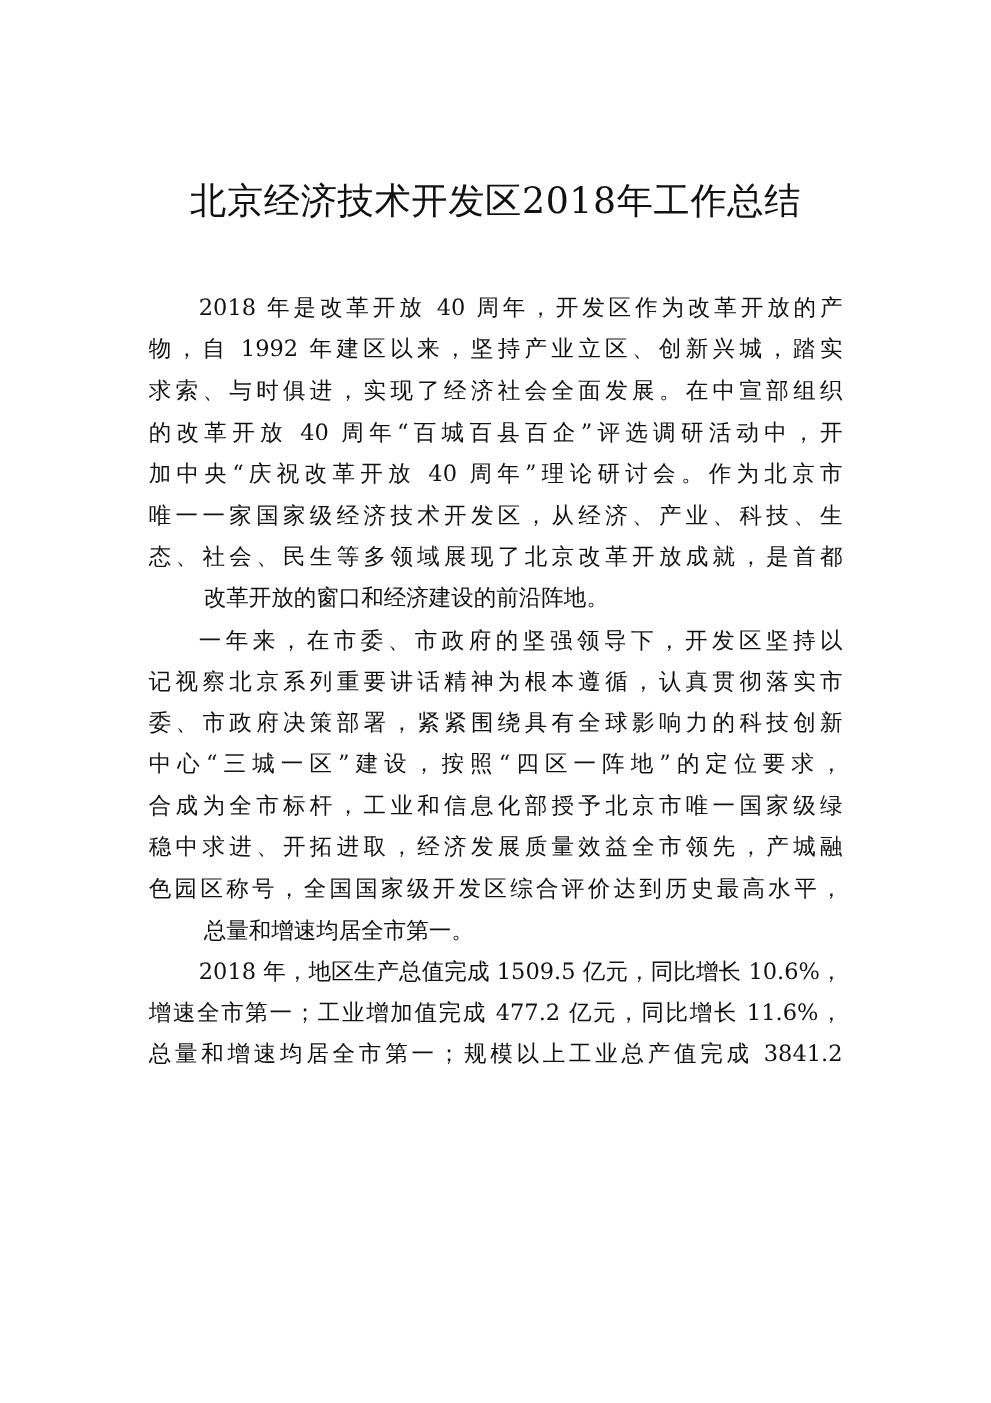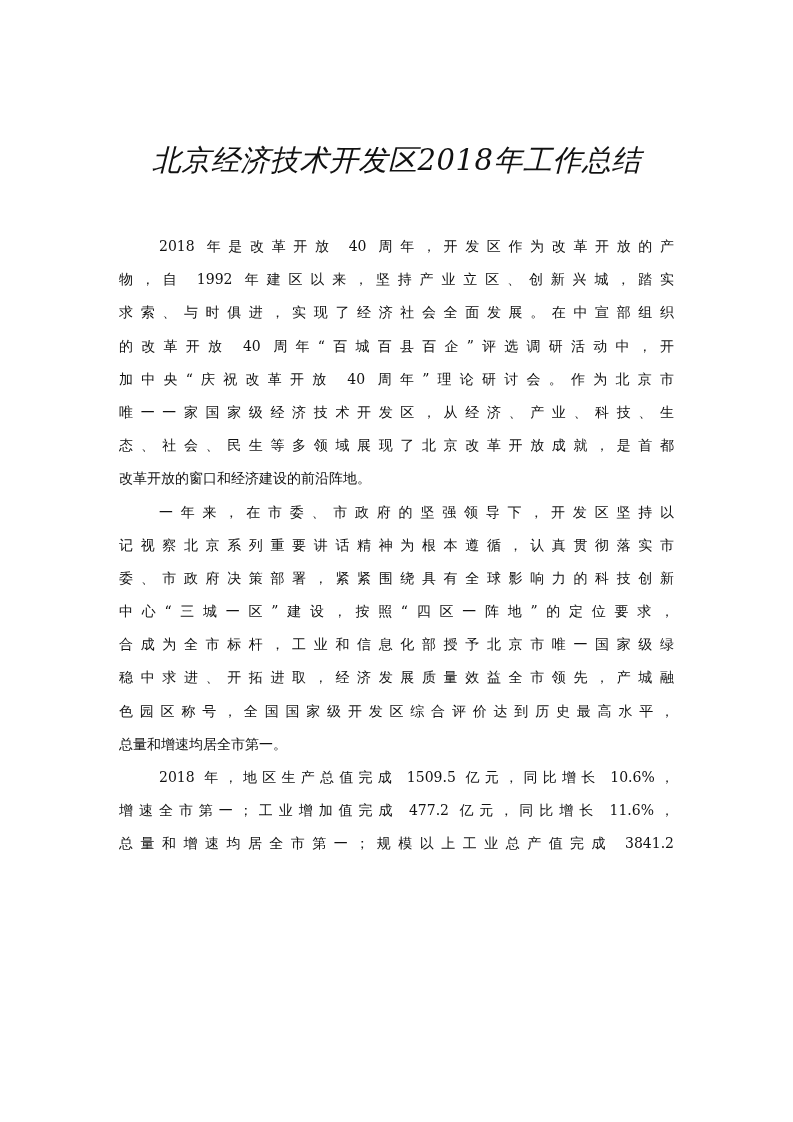--- a/index.html
+++ b/index.html
@@ -27,43 +27,43 @@
       position: absolute;
       left: 0;
       top: 140px;
       width: 793px;
       text-align: center;
       font-size: 29px;
       line-height: 40px;
       letter-spacing: 0.5px;
       font-weight: normal;
       margin: 0;
-      font-style: italic;
     }
     .body {
       position: absolute;
       left: 119px;
       top: 230px;
       width: 555px;
     }
     .line {
       display: block;
       height: 33.2px;
       line-height: 33.2px;
-      font-size: 14px;
+      font-size: 18px;
       white-space: nowrap;
       text-align: justify;
       text-align-last: justify;
       overflow: hidden;
     }
     .line.indent {
       padding-left: 40px;
     }
     .line.last {
       text-align-last: left;
+      margin-left: 44px;
     }
   </style>
 </head>
 <body>
 
 <div class="page">
   <h1 class="title">北京经济技术开发区2018年工作总结</h1>
 
   <div class="body">
 

